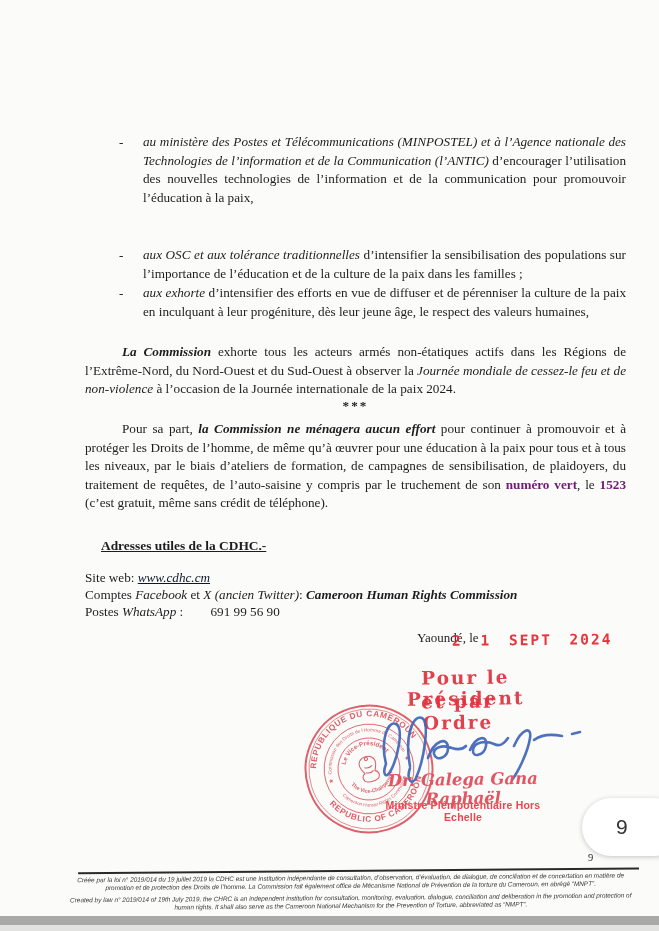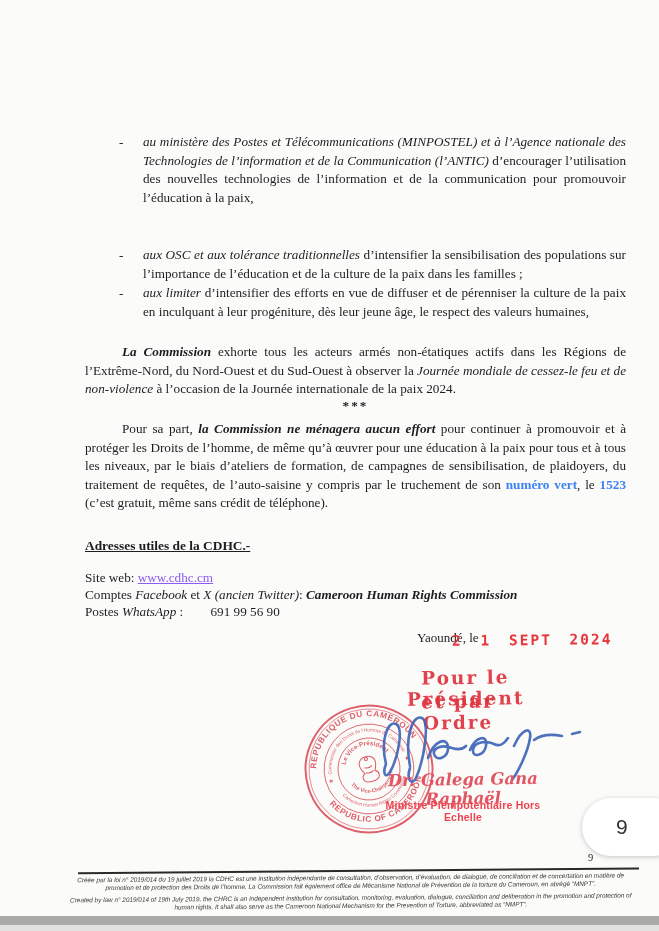--- a/index.html
+++ b/index.html
@@ -5,26 +5,26 @@
   html,body{margin:0;padding:0;background:#d6d6d4;}
   .screen{position:relative;width:659px;height:931px;overflow:hidden;background:#fbfbf9;
           font-family:"Liberation Serif", serif;color:#1d1d20;}
   .blk{position:absolute;font-size:13.2px;line-height:18.5px;text-align:justify;}
   .w-full{left:85px;width:541px;}
   .w-ind{left:143px;width:483px;}
   .ti{text-indent:37px;}
   .it{font-style:italic;margin-top:40px;}
   .bd{font-weight:normal;margin-left:24px;}
   .bi{font-weight:bold;font-style:italic;}
-  .green{color:#3b82f6;font-weight:bold;}
+  .green{color:#701a75;font-weight:bold;}
   .marker{position:absolute;left:-24px;top:0;}
   .sep{text-align:center;font-weight:bold;letter-spacing:2px;}
   .addr-head{font-weight:bold;text-decoration:underline;font-size:13.4px;}
   .addr{text-align:left;line-height:17.5px;}
-  .link{color:#8b5cf6;text-decoration:underline;cursor:pointer;}
+  .link{color:#0f172a;text-decoration:underline;cursor:pointer;font-style:italic;}
   .place{position:absolute;left:417px;top:630px;font-size:13px;}
   .datestamp{position:absolute;left:452px;top:632px;font-family:"DejaVu Sans Mono",monospace;
              font-weight:bold;font-size:14.5px;color:#e5252d;letter-spacing:2px;word-spacing:7px;
              transform:rotate(-0.6deg);opacity:.92;}
   .stamp{position:absolute;font-family:"DejaVu Serif",serif;font-weight:bold;color:#e03440;
          text-align:center;letter-spacing:2px;opacity:.93;transform:rotate(-0.8deg);}
   .stamp1{left:383px;top:667px;width:165px;font-size:18.5px;}
   .stamp2{left:383px;top:691px;width:150px;font-size:18.5px;}
   .seal{position:absolute;left:303px;top:703px;width:132px;height:132px;transform:rotate(-17deg);opacity:.88;}
   .seal text{fill:#d94b57;font-family:"Liberation Sans",sans-serif;}
@@ -61,34 +61,34 @@
   </div>
 
 
   <div class="blk w-ind" style="top:246px;">
     <span class="marker">-</span>
     <span class="it">aux OSC et aux tolérance traditionnelles</span><span> d’intensifier la sensibilisation des populations sur l’importance de l’éducation et de la culture de la paix dans les familles ;</span>
   </div>
 
   <div class="blk w-ind" style="top:284px;">
     <span class="marker">-</span>
-    <span class="it">aux limiter</span><span> d’intensifier des efforts en vue de diffuser et de pérenniser la culture de la paix en inculquant à leur progéniture, dès leur jeune âge, le respect des valeurs humaines,</span>
+    <span class="it">aux exhorte</span><span> d’intensifier des efforts en vue de diffuser et de pérenniser la culture de la paix en inculquant à leur progéniture, dès leur jeune âge, le respect des valeurs humaines,</span>
   </div>
 
   <p class="blk w-full ti" style="top:330px;">
     <span class="bi">La Commission</span><span> exhorte tous les acteurs armés non-étatiques actifs dans les Régions de l’Extrême-Nord, du Nord-Ouest et du Sud-Ouest à observer la </span><span class="it">Journée mondiale de cessez-le feu et de non-violence</span><span> à l’occasion de la Journée internationale de la paix 2024.</span>
   </p>
 
   <p class="blk w-full sep" style="top:384px;">***</p>
 
   <p class="blk w-full ti" style="top:407px;">
     <span>Pour sa part, </span><span class="bi">la Commission ne ménagera aucun effort</span><span> pour continuer à promouvoir et à protéger les Droits de l’homme, de même qu’à œuvrer pour une éducation à la paix pour tous et à tous les niveaux, par le biais d’ateliers de formation, de campagnes de sensibilisation, de plaidoyers, du traitement de requêtes, de l’auto-saisine y compris par le truchement de son </span><span class="green">numéro vert</span><span>, le </span><span class="green">1523</span><span> (c’est gratuit, même sans crédit de téléphone).</span>
   </p>
 
-  <p class="blk w-full addr addr-head" style="top:524px;">Adresses utiles de la CDHC.-</p>
+  <p class="blk w-full addr addr-head" style="top:524px;margin-left:16px;">Adresses utiles de la CDHC.-</p>
 
   <p class="blk w-full addr" style="top:556px;">
     <span>Site web: </span><a class="link">www.cdhc.cm</a>
   </p>
 
   <p class="blk w-full addr" style="top:573px;">
     <span>Comptes </span><span class="it">Facebook</span><span> et </span><span class="it">X (ancien Twitter)</span><span>: </span><span class="bi">Cameroon Human Rights Commission</span>
   </p>
 
   <p class="blk w-full addr" style="top:590px;">

